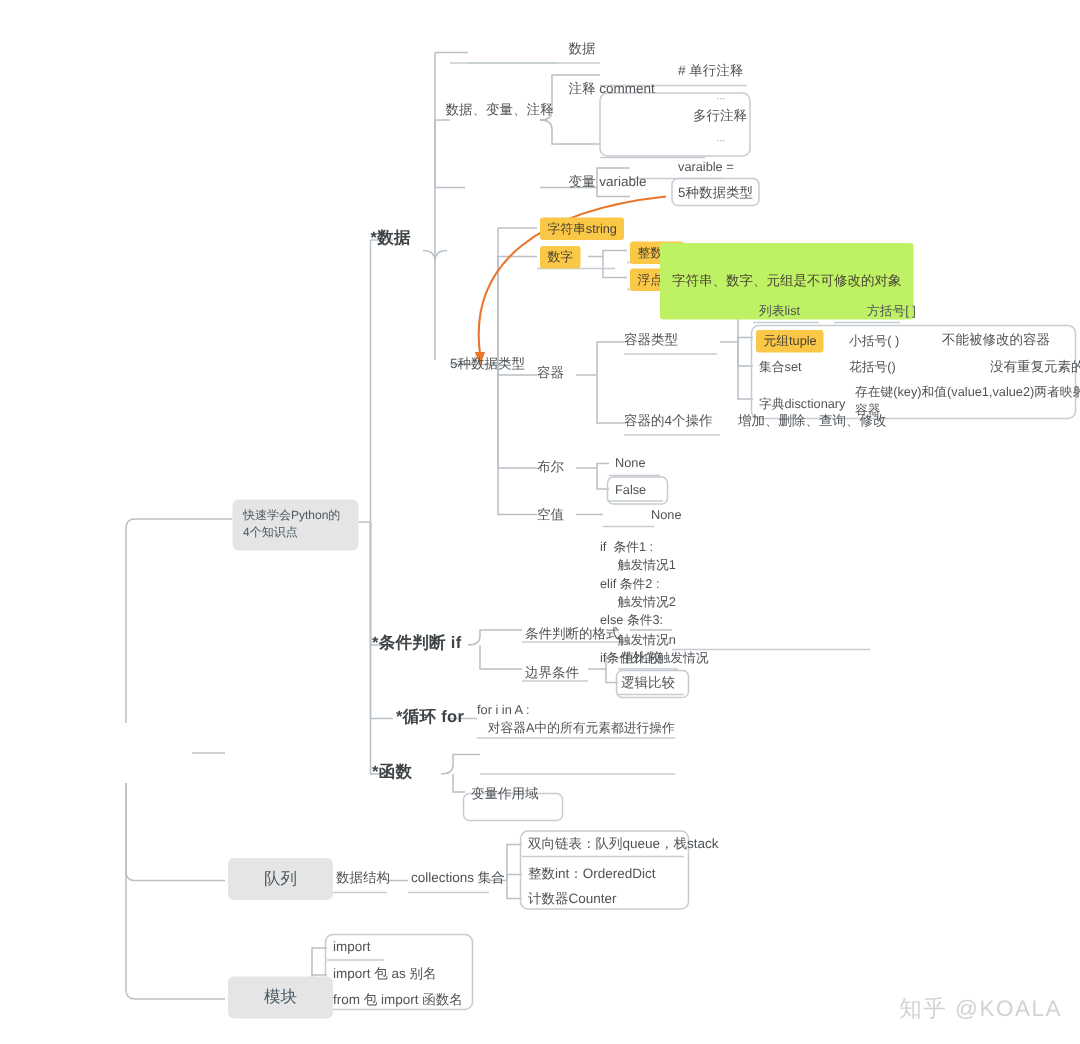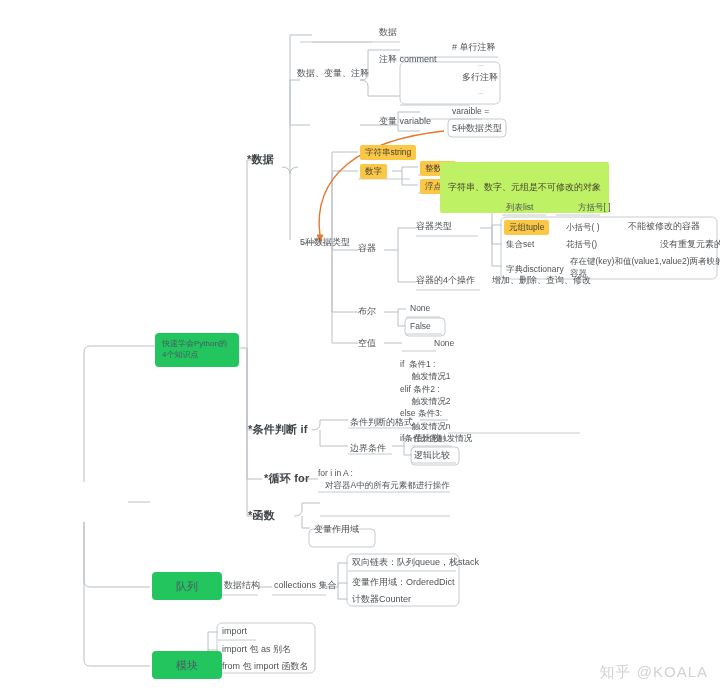--- a/index.html
+++ b/index.html
@@ -34,21 +34,21 @@
     color:#ffffff;
     font-size:11px;
     font-weight:bold;
     border-radius:5px;
     padding:9px 10px;
     letter-spacing:.3px;
     box-shadow:0 1px 2px rgba(0,0,0,.18);
   }
   
   .chip{
-    background:#22c55e;
+    background:#e5e5e5;
     color:#4a5a63;
     font-size:10px;
     border-radius:4px;
     padding:6px 8px;
     line-height:1.3;
   }
   .chip.small{font-size:11px;padding:7px 24px;font-weight:normal;}
   .chip.two{font-size:8px;line-height:1.35;padding:6px 7px;}
 
   
@@ -289,21 +289,21 @@
   <div class="node bt" style="left:248px;top:472px;margin-left:16px;">*循环 for</div>
   <div class="node txt multi" style="left:318px;top:467px;">for i in A :
    对容器A中的所有元素都进行操作</div>
 
   <div class="node bt" style="left:248px;top:509px;">*函数</div>
   <div class="node txt cn" style="left:314px;top:524px;">变量作用域</div>
 
   <div class="node txt cn" style="left:224px;top:580px;">数据结构</div>
   <div class="node txt cn" style="left:274px;top:580px;">collections 集合</div>
   <div class="node txt cn" style="left:352px;top:557px;">双向链表：队列queue，栈stack</div>
-  <div class="node txt cn" style="left:352px;top:577px;">变量作用域：OrderedDict</div>
+  <div class="node txt cn" style="left:352px;top:577px;">整数int：OrderedDict</div>
   <div class="node txt cn" style="left:352px;top:594px;">计数器Counter</div>
 
   <div class="node txt cn" style="left:222px;top:626px;">import</div>
   <div class="node txt cn" style="left:222px;top:644px;">import 包 as 别名</div>
   <div class="node txt cn" style="left:222px;top:661px;">from 包 import 函数名</div>
 
   <div class="wm">知乎 @KOALA</div>
 
 </div>
 

